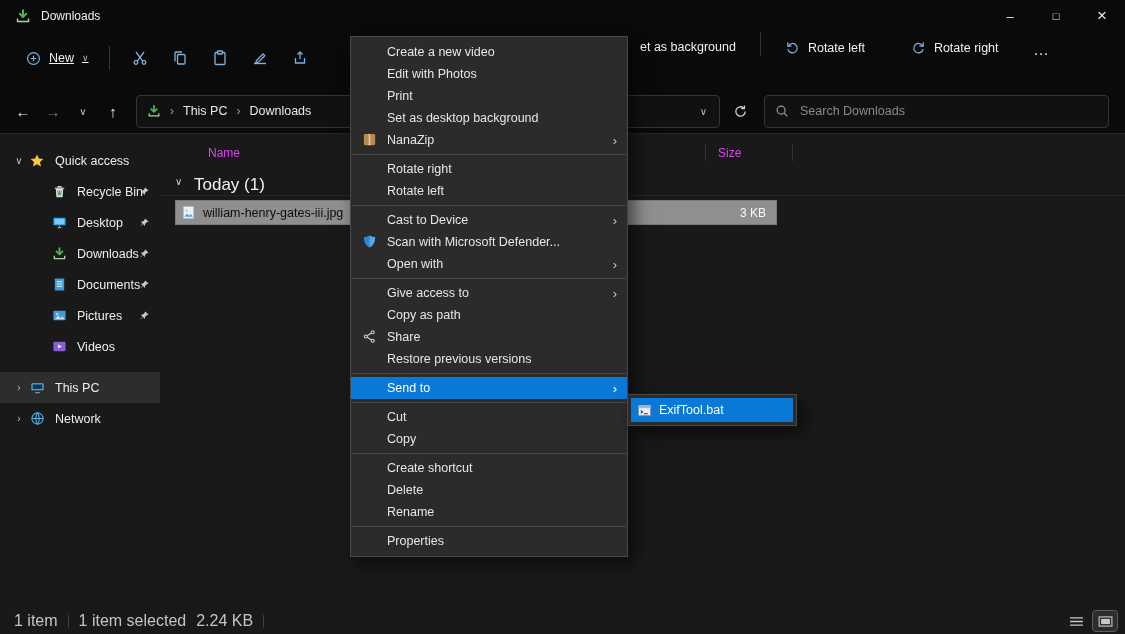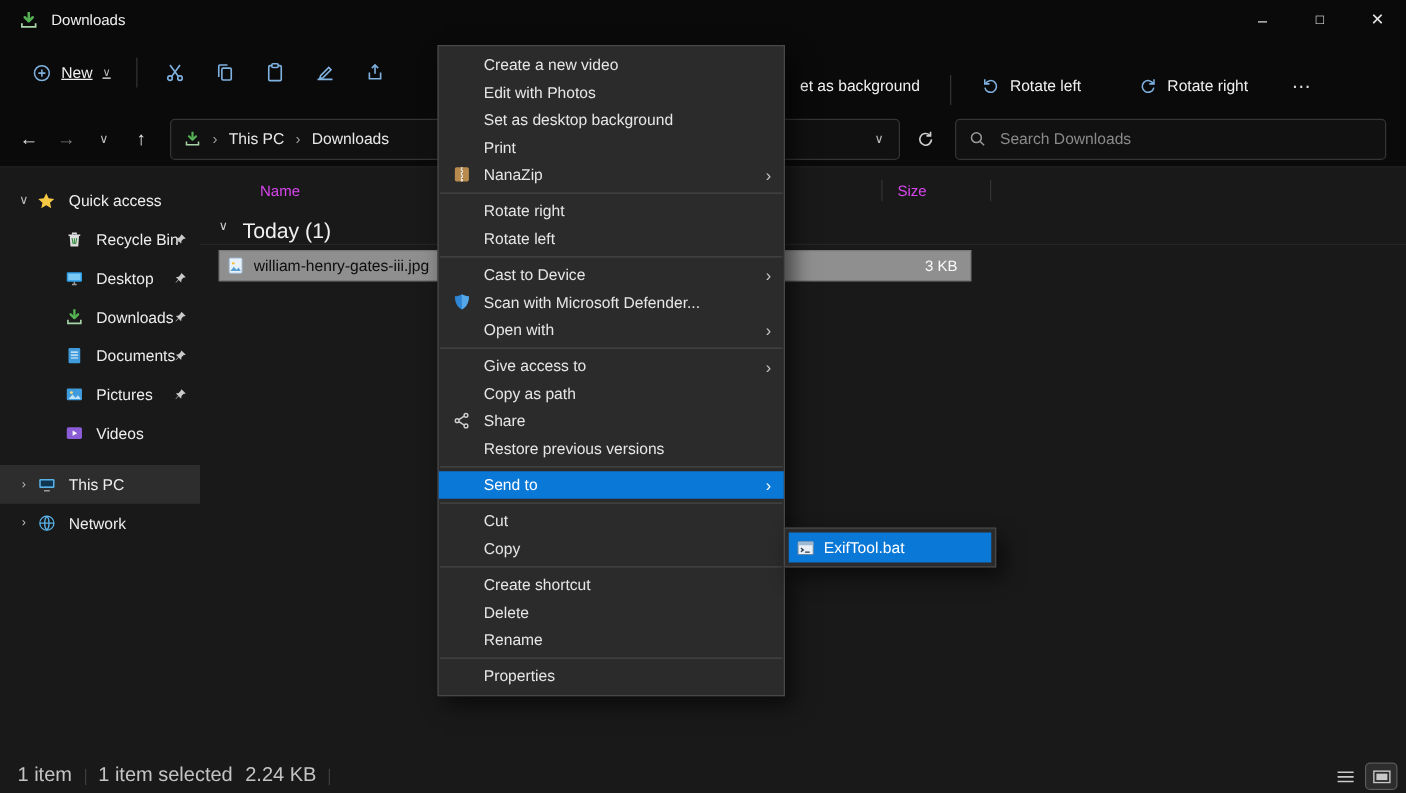--- a/index.html
+++ b/index.html
@@ -21,21 +21,21 @@
   .win-btn { width: 46px; height: 32px; display: flex; align-items: center; justify-content: center; color: #e8e8e8; font-size: 13px; }
   .win-btn.maximize { font-size: 11px; }
   .win-btn.close { font-size: 17px; }
 
   
   .toolbar { position: absolute; top: 32px; left: 0; width: 100%; height: 52px; display: flex; align-items: center; }
   .tb-new { margin-left: 16px; display: flex; align-items: center; gap: 8px; padding: 7px 10px; border-radius: 4px; font-size: 12.5px; color: #f0f0f0; text-decoration: underline; }
   .tb-chev { font-size: 9px; color: #bdbdbd; }
   .tb-div { width: 1px; height: 24px; background: #333; margin: 0 10px; flex: none; }
   .tb-btn { width: 40px; height: 36px; display: flex; align-items: center; justify-content: center; border-radius: 4px; flex: none; }
-  .tb-right { position: absolute; left: 630px; top: 0; height: 52px; display: flex; align-items: flex-end; font-size: 12.5px; color: #f0f0f0; }
+  .tb-right { position: absolute; left: 630px; top: 0; height: 52px; display: flex; align-items: flex-start; font-size: 12.5px; color: #f0f0f0; }
   .tb-btn-label { display: flex; align-items: center; gap: 8px; padding: 8px 10px; border-radius: 4px; white-space: nowrap; }
   .tb-right .tb-div { margin: 0 14px; }
   .tb-gap { width: 26px; }
   .tb-more { width: 34px; height: 36px; display: flex; align-items: center; justify-content: center; font-size: 16px; letter-spacing: 1px; color: #e0e0e0; margin-left: 16px; }
 
   
   .addressbar { position: absolute; top: 92px; left: 0; width: 100%; height: 38px; display: flex; align-items: center; }
   .nav-btn { width: 30px; height: 30px; display: flex; align-items: center; justify-content: center; font-size: 15px; color: #e8e8e8; flex: none; }
   .nav-btn.first { margin-left: 8px; }
   .nav-btn.disabled { color: #777; }
@@ -87,21 +87,21 @@
   
   .context-menu { position: absolute; left: 350px; top: 36px; width: 278px; background: #2b2b2b; border: 1px solid #484848; box-shadow: 6px 8px 16px rgba(0,0,0,.55); padding: 4px 0; z-index: 20; }
   .menu-item { height: 22px; display: flex; align-items: center; padding: 0 10px 0 36px; font-size: 12.5px; color: #e6e6e6; position: relative; }
   .menu-item.bold { font-weight: 700; }
   .mi-icon { position: absolute; left: 11px; top: 3px; width: 16px; height: 16px; display: flex; }
   .mi-arrow { margin-left: auto; font-size: 13px; color: #c9c9c9; }
   .menu-item.selected { background: #0a78d7; color: #fff; }
   .menu-item.selected .mi-arrow { color: #fff; }
   .menu-sep { height: 1px; background: #474747; margin: 3px 1px; }
 
-  .submenu { position: absolute; left: 627px; top: 394px; width: 170px; background: #2b2b2b; border: 1px solid #484848; box-shadow: 6px 8px 16px rgba(0,0,0,.55); padding: 3px; z-index: 21; margin-top: 28px; }
+  .submenu { position: absolute; left: 627px; top: 394px; width: 170px; background: #2b2b2b; border: 1px solid #484848; box-shadow: 6px 8px 16px rgba(0,0,0,.55); padding: 3px; z-index: 21; }
   .submenu-item { height: 24px; display: flex; align-items: center; gap: 7px; padding: 0 6px; font-size: 12.5px; background: #0a78d7; color: #fff; }
 </style>
 </head>
 <body>
 
 <div class="chrome"></div>
 
 <div class="titlebar">
   <span class="titlebar-icon">
     <svg viewBox="0 0 16 16" width="16" height="16">
@@ -422,24 +422,24 @@
 </div>
 
 <div class="context-menu">
   <div class="menu-item">
       <span>Create a new video</span>
     </div>
   <div class="menu-item">
       <span>Edit with Photos</span>
     </div>
   <div class="menu-item">
+      <span>Print</span>
+    </div>
+  <div class="menu-item">
       <span>Set as desktop background</span>
-    </div>
-  <div class="menu-item">
-      <span>Print</span>
     </div>
   <div class="menu-item">
     <span class="mi-icon">
         <svg viewBox="0 0 16 16" width="15" height="15">
           <rect x="2" y="2" width="12" height="12" rx="1.5" fill="#b98a4e"></rect>
           <rect x="7.1" y="2" width="1.8" height="12" fill="#efe3d0"></rect>
           <path d="M8 3.5h1M7 5.5h1M8 7.5h1M7 9.5h1M8 11.5h1" stroke="#6b4e28" stroke-width="0.8"></path>
         </svg>
       </span>
     <span>NanaZip</span>

